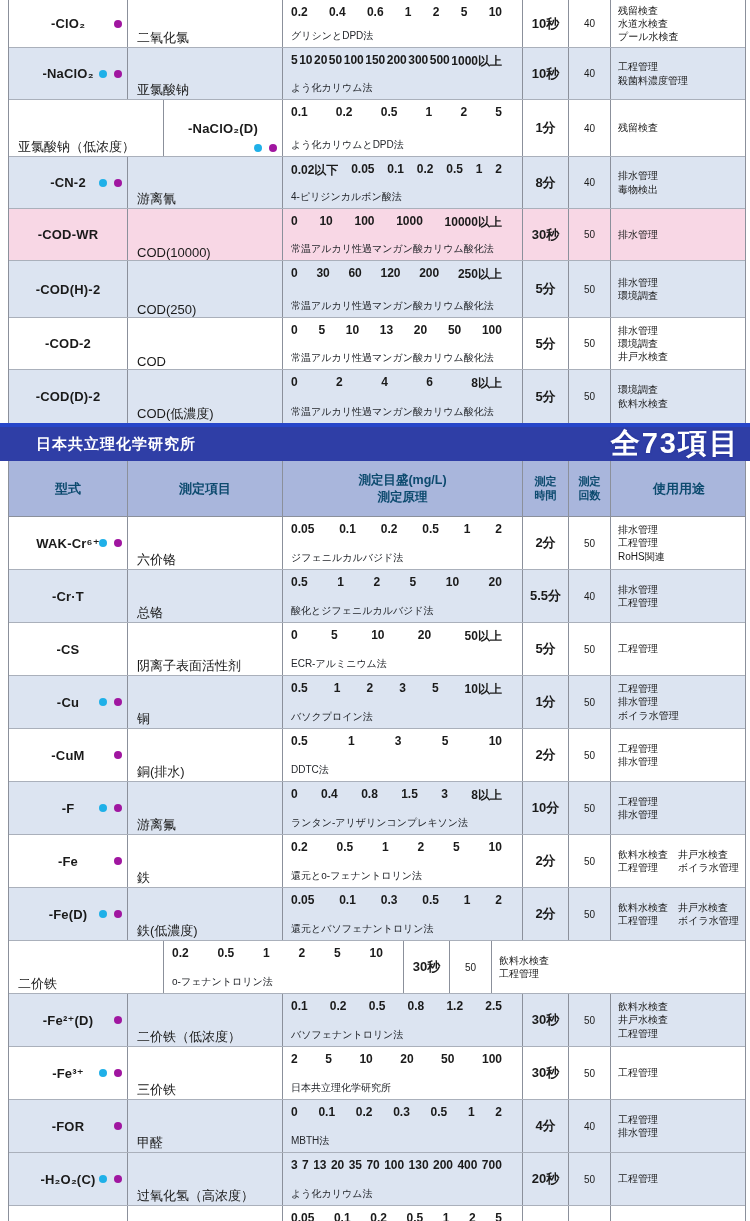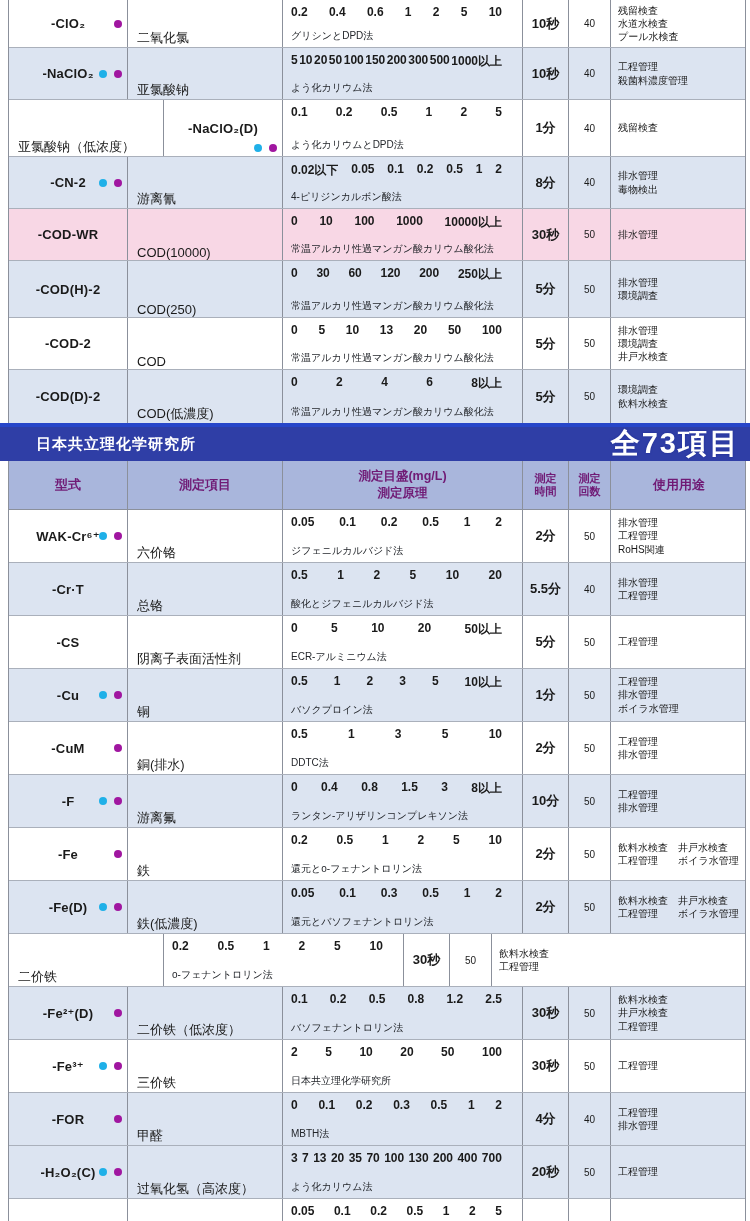--- a/index.html
+++ b/index.html
@@ -36,23 +36,23 @@
   #sec1 .trow:nth-child(6){height:57px;}
   #sec1 .trow:nth-child(7){height:52px;}
   #sec1 .trow:nth-child(8){height:53px;border-bottom:none;}
 
   .band{height:38px;box-sizing:border-box;border-top:4px solid #2746c9;background:#2f3ea6;
         display:flex;align-items:center;justify-content:space-between;color:#fff;}
   .band-left{font-size:15px;font-weight:bold;padding-left:14px;letter-spacing:1px;margin-left:22px;}
   .band-right{font-size:29px;font-weight:bold;padding-right:10px;letter-spacing:2px;
               text-shadow:0 0 2px #1b2a92;}
 
-  .thead{display:flex;height:49px;margin:0 4px 0 8px;background:#a9b6dc;
+  .thead{display:flex;height:56px;margin:0 4px 0 8px;background:#a9b6dc;
          border-left:1px solid #8b909b;border-right:1px solid #8b909b;border-bottom:1px solid #8b909b;
-         box-sizing:border-box;color:#701a75;font-weight:bold;}
+         box-sizing:border-box;color:#0c4a6e;font-weight:bold;}
   .th{display:flex;flex-direction:column;justify-content:center;align-items:center;
       border-right:1px solid #8b909b;box-sizing:border-box;font-size:13px;text-align:center;flex:0 0 auto;}
   .th .sub{font-size:12.5px;}
   .th.two{font-size:11px;line-height:1.2;}
   .th:last-child{border-right:none;}
   .w-model{flex-basis:119px;}.w-item{flex-basis:155px;}.w-scale{flex-basis:240px;}
   .w-time{flex-basis:46px;}.w-count{flex-basis:42px;}.w-usage{flex-basis:136px;}
 </style>
 </head>
 <body>

